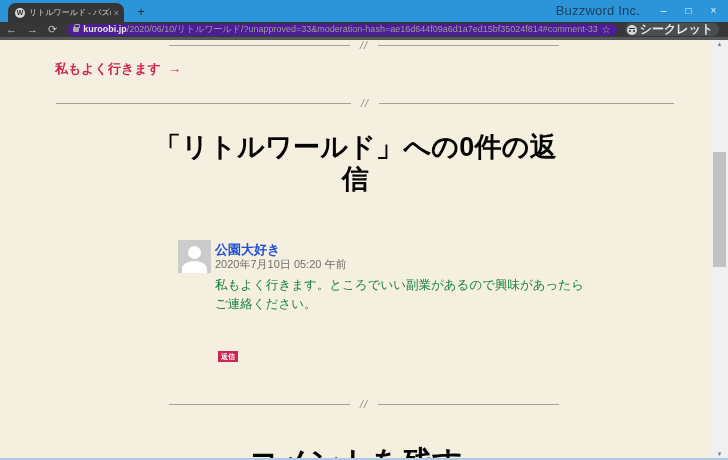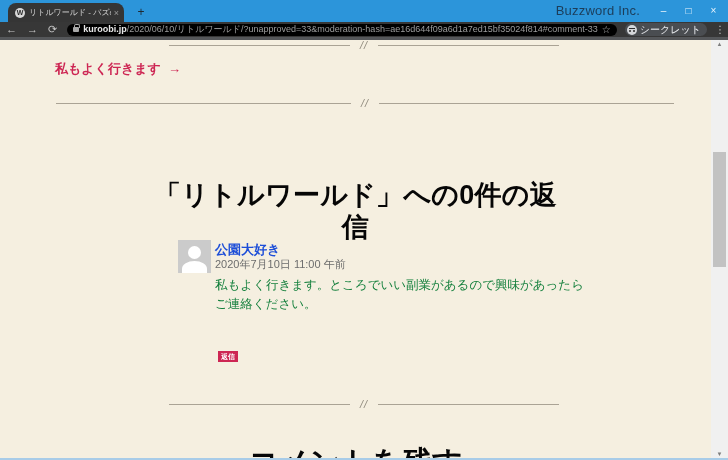--- a/index.html
+++ b/index.html
@@ -17,49 +17,49 @@
   .tab { position:absolute; left:8px; top:3px; width:116px; height:19px; background:#353535; border-radius:8px 8px 0 0; display:flex; align-items:center; padding:0 5px 0 7px; }
   .favicon { width:10px; height:10px; border-radius:50%; background:#d8d8d8; color:#2a2a2a; font-size:7px; font-weight:700; display:flex; align-items:center; justify-content:center; flex:0 0 auto; }
   .tab-title { flex:1; margin-left:4px; font-size:8px; color:#d5d5d5; white-space:nowrap; overflow:hidden; }
   .tab-close { color:#9a9a9a; font-size:9px; margin-left:3px; }
   .newtab-btn { position:absolute; left:134px; top:5px; width:14px; height:14px; color:#1f2a33; font-size:12px; line-height:14px; text-align:center; }
 
   
   .toolbar { position:absolute; left:0; top:22px; width:728px; height:15px; background:#373737; display:flex; align-items:center; }
   .toolbar-strip { position:absolute; left:0; top:37px; width:728px; height:3px; background:#55575a; }
   .nav-ic { color:#c8c8c8; font-size:11px; line-height:1; margin-left:10px; }
-  .urlbar { margin-left:10px; width:585px; height:12px; background:#000000; border-radius:6px; display:flex; align-items:center; padding:0 6px; }
+  .urlbar { margin-left:10px; width:585px; height:12px; background:#4c1d95; border-radius:6px; display:flex; align-items:center; padding:0 6px; }
   .padlock { position:relative; width:6px; height:5px; background:#a8a8a8; border-radius:1px; margin-right:4px; flex:0 0 auto; }
   .padlock::before { content:""; position:absolute; left:1px; top:-3px; width:4px; height:3px; border:1px solid #a8a8a8; border-bottom:none; border-radius:2px 2px 0 0; }
   .url-text { font-size:9px; white-space:nowrap; overflow:hidden; flex:1; }
   .url-domain { color:#e8e8e8; font-weight:700; }
   .url-path { color:#9c9c9c; }
   .star { color:#b9b9b9; font-size:10px; margin-left:4px; }
   .incog-chip { margin-left:8px; height:13px; background:#4a4d51; border-radius:7px; display:flex; align-items:center; padding:0 6px 0 2px; flex:0 0 auto; }
   .incog-ic { width:10px; height:10px; border-radius:50%; background:#d5d7da; position:relative; margin-right:3px; }
   .incog-ic::before { content:""; position:absolute; left:2px; top:3px; width:6px; height:1.5px; background:#2d2d2d; }
   .incog-ic::after { content:""; position:absolute; left:2px; top:5px; width:2px; height:2px; background:#2d2d2d; border-radius:50%; box-shadow:4px 0 0 #2d2d2d; }
-  .incog-label { font-size:10px; color:#e8eaed; white-space:nowrap; }
+  .incog-label { font-size:12px; color:#e8eaed; white-space:nowrap;font-weight:bold; }
   .menu-dots { color:#c8c8c8; font-size:10px; margin-left:8px; margin-right:6px; }
 
   
   .page { position:absolute; left:0; top:40px; width:728px; height:420px; background:#f5efe0; overflow:hidden; }
   .sep { position:absolute; display:flex; align-items:center; height:14px; color:#a8a193; }
   .sep .line { flex:1; height:1px; background:#aaa395; }
   .sep .slashes { font-size:11px; font-style:italic; padding:0 10px; color:#8f8a7d; letter-spacing:1px; }
   .sep1 { left:169px; top:-2px; width:390px; }
   .sep2 { left:56px;  top:56px; width:618px; }
   .sep3 { left:169px; top:357px; width:390px; }
 
   .post-nav { position:absolute; left:0; top:20px; width:711px; display:flex; justify-content:space-between; padding:0 62px 0 55px; }
   .post-link { font-size:13px; font-weight:700; color:#cd2653; white-space:nowrap; }
   .post-link .arr { font-weight:400; font-size:13px; }
 
   .comments-title { position:absolute; left:0; top:92px; width:711px; display:flex; justify-content:center; }
-  .comments-title h2 { width:430px; text-align:center; font-size:27px; line-height:1.18; font-weight:700; color:#060606; letter-spacing:.3px;margin-top:48px; }
+  .comments-title h2 { width:430px; text-align:center; font-size:27px; line-height:1.18; font-weight:700; color:#060606; letter-spacing:.3px; }
 
   .avatar { position:absolute; left:178px; top:200px; width:33px; height:33px; background:#cbcbcb; overflow:hidden; }
   .avatar .head { position:absolute; left:10px; top:6px; width:13px; height:13px; border-radius:50%; background:#fff; }
   .avatar .body { position:absolute; left:4px; top:21px; width:25px; height:16px; border-radius:50% 50% 0 0; background:#fff; }
 
   .c-author { position:absolute; left:215px; top:201px; font-size:13px; font-weight:700; color:#1d4ed8; }
   .c-date   { position:absolute; left:215px; top:217px; font-size:11px; color:#6d6d6d; }
   .c-body   { position:absolute; left:215px; top:236px; width:376px; font-size:12.5px; line-height:19px; color:#15803d; }
   .c-notice { position:absolute; left:197px; top:272px; border:2px dashed #ea0000; padding:10px 14px; font-size:12.5px; color:#3a3a34; white-space:nowrap; }
   .reply-badge { position:absolute; left:218px; top:311px; background:#cd2653; color:#fff; font-size:7px; font-weight:700; padding:2px 3px; line-height:1; }
@@ -131,21 +131,21 @@
 
     <div class="comments-title">
       <h2>「リトルワールド」への0件の返信</h2>
     </div>
 
     <div class="avatar">
       <span class="head"></span>
       <span class="body"></span>
     </div>
     <div class="c-author">公園大好き</div>
-    <div class="c-date">2020年7月10日 11:00 午前</div>
+    <div class="c-date">2020年7月10日 05:20 午前</div>
     <div class="c-body">私もよく行きます。ところでいい副業があるので興味があったらご連絡ください。</div>
     <a class="reply-badge">返信</a>
 
     <div class="sep sep3">
       <span class="line"></span>
         <span class="slashes">//</span>
         <span class="line"></span>
     </div>
 
     <h2 class="leave-title">コメントを残す</h2>

